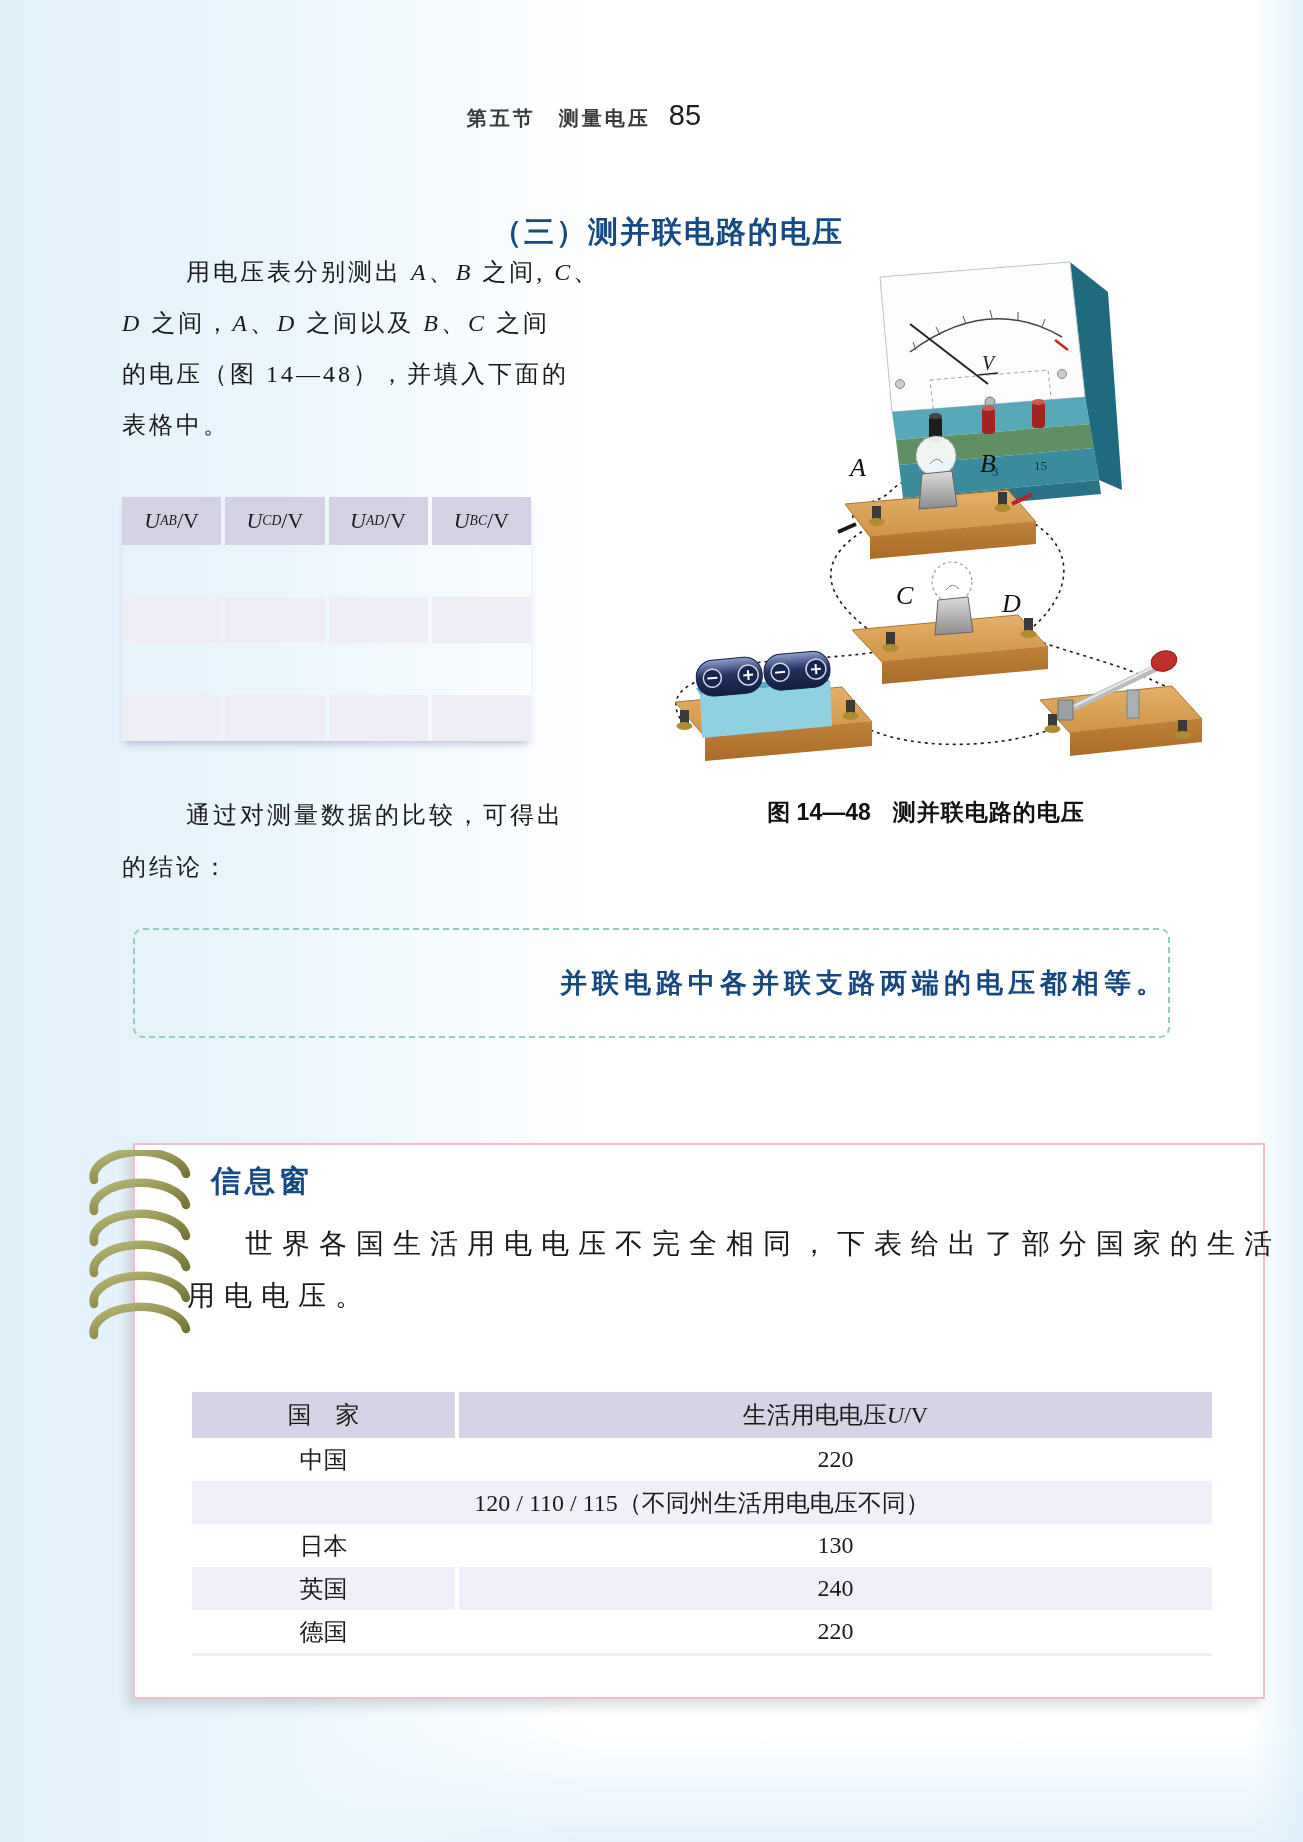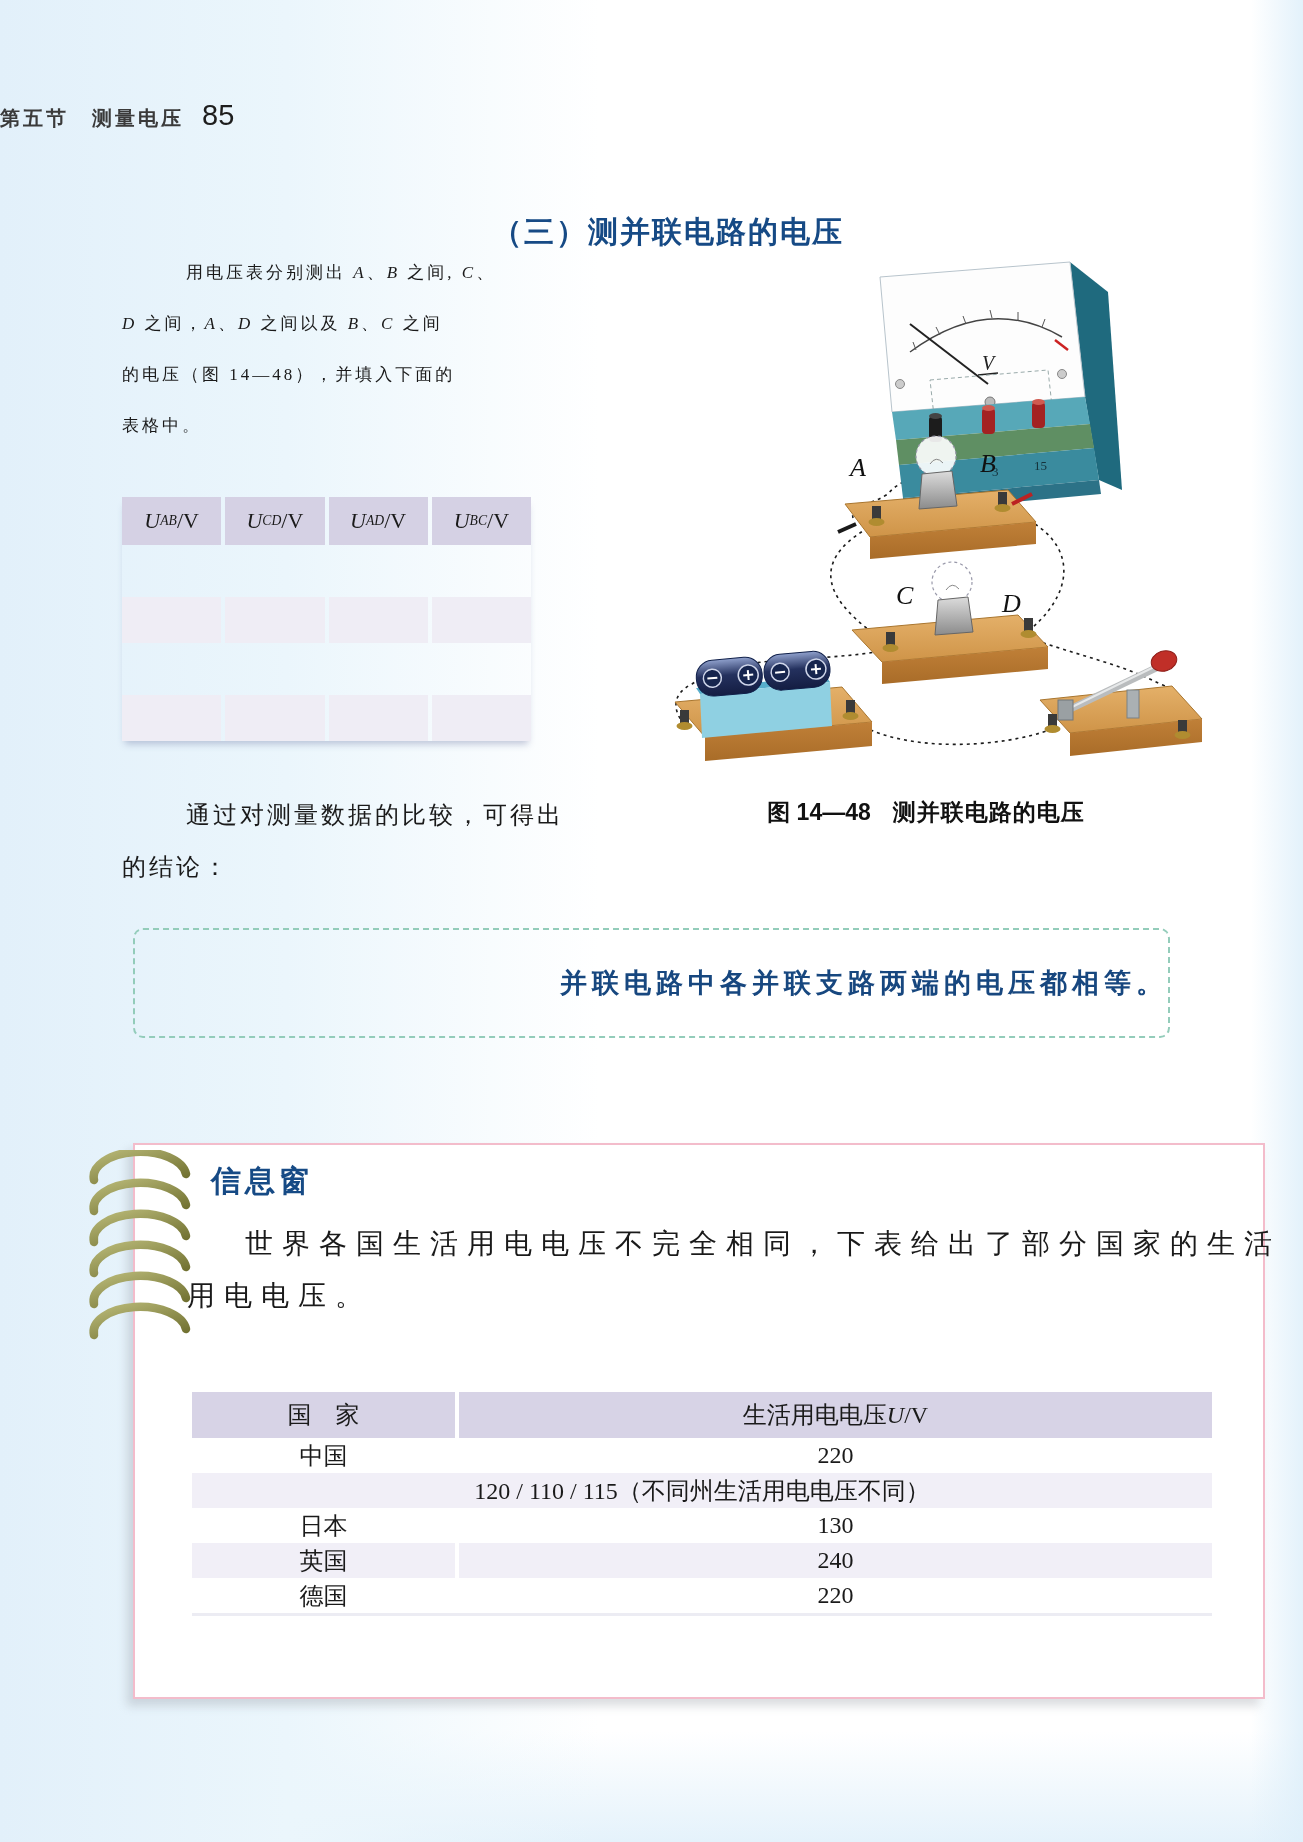--- a/index.html
+++ b/index.html
@@ -3,26 +3,26 @@
 <meta charset="utf-8">
 <style>
   html,body{margin:0;padding:0;background:#fff;}
   .page{position:relative;width:1303px;height:1842px;overflow:hidden;color:#1a1a1a;
     font-family:"Liberation Serif","DejaVu Serif",serif;
     background:
       linear-gradient(to right,#e2f0fa 0%,#ebf6fc 22%,rgba(255,255,255,0) 46%),
       linear-gradient(to left,rgba(222,239,250,.85) 0%,rgba(255,255,255,0) 4%),
       linear-gradient(to top,rgba(222,239,250,.8) 0%,rgba(255,255,255,0) 6%),
       #ffffff;}
-  .hdr{position:absolute;top:99px;left:0;width:1168px;text-align:left;font-family:"Liberation Sans",sans-serif;}
+  .hdr{position:absolute;top:99px;left:0;width:1168px;text-align:center;font-family:"Liberation Sans",sans-serif;}
   .hdr-t{font-size:20px;color:#3a3a3a;font-weight:600;letter-spacing:3px;}
   .hdr-n{font-size:29px;color:#1d1d1d;margin-left:18px;font-weight:500;}
   .title{position:absolute;top:212px;left:492px;margin:0;font-family:"Liberation Sans",sans-serif;
     font-size:30px;font-weight:bold;color:#164a85;letter-spacing:2px;}
-  .intro{position:absolute;top:247px;left:122px;font-size:17px;line-height:51px;letter-spacing:3px;white-space:nowrap;}
+  .intro{position:absolute;top:247px;left:122px;font-size:24px;line-height:51px;letter-spacing:3px;white-space:nowrap;}
   .line.indent{padding-left:64px;}
   .mtable{position:absolute;top:497px;left:122px;width:409px;box-shadow:0 6px 7px -3px rgba(120,130,170,.45);}
   .mrow{display:flex;gap:4px;}
   .mrow.h .mcell{background:#d5d1e4;height:48px;display:flex;align-items:center;justify-content:center;font-size:22px;}
   .mcell{flex:1;}
   .mrow.r1{height:52px}.mrow.r2{height:46px}.mrow.r3{height:52px}.mrow.r4{height:46px}
   .mrow.lav .mcell{background:#efedf5;}
   sub{font-size:.62em;}
   .fig{position:absolute;top:232px;left:600px;}
   .caption{position:absolute;top:797px;left:680px;width:492px;text-align:center;
@@ -36,21 +36,21 @@
     border:2px solid #f3bccb;box-shadow:-6px 7px 9px rgba(145,152,162,.33);}
   .ib-title{position:absolute;left:76px;top:16px;margin:0;font-family:"Liberation Sans",sans-serif;
     font-size:30px;font-weight:bold;color:#164a85;letter-spacing:4px;}
   .ipara{position:absolute;left:52px;top:73px;font-size:28px;line-height:52px;letter-spacing:9px;white-space:nowrap;}
   .indent2{padding-left:58px;}
   .ctable{position:absolute;left:57px;top:247px;width:1020px;font-size:24px;box-shadow:0 3px 0 #ececf3;}
   .crow{display:flex;gap:4px;}
   .crow>div{display:flex;align-items:center;justify-content:center;}
   .cc1{width:263px;}.cc2{flex:1;}
   .crow.h{height:46px}.crow.h>div{background:#d7d3e6;}
-  .crow.d{height:35px}
+  .crow.d{height:43px}
   .crow.lav>div{background:#f1eff7;}
   .rings{position:absolute;left:86px;top:1150px;}
 </style>
 </head>
 <body>
 
 <div class="page">
 
   <div class="hdr">
     <span class="hdr-t">第五节　测量电压</span><span class="hdr-n">85</span>

